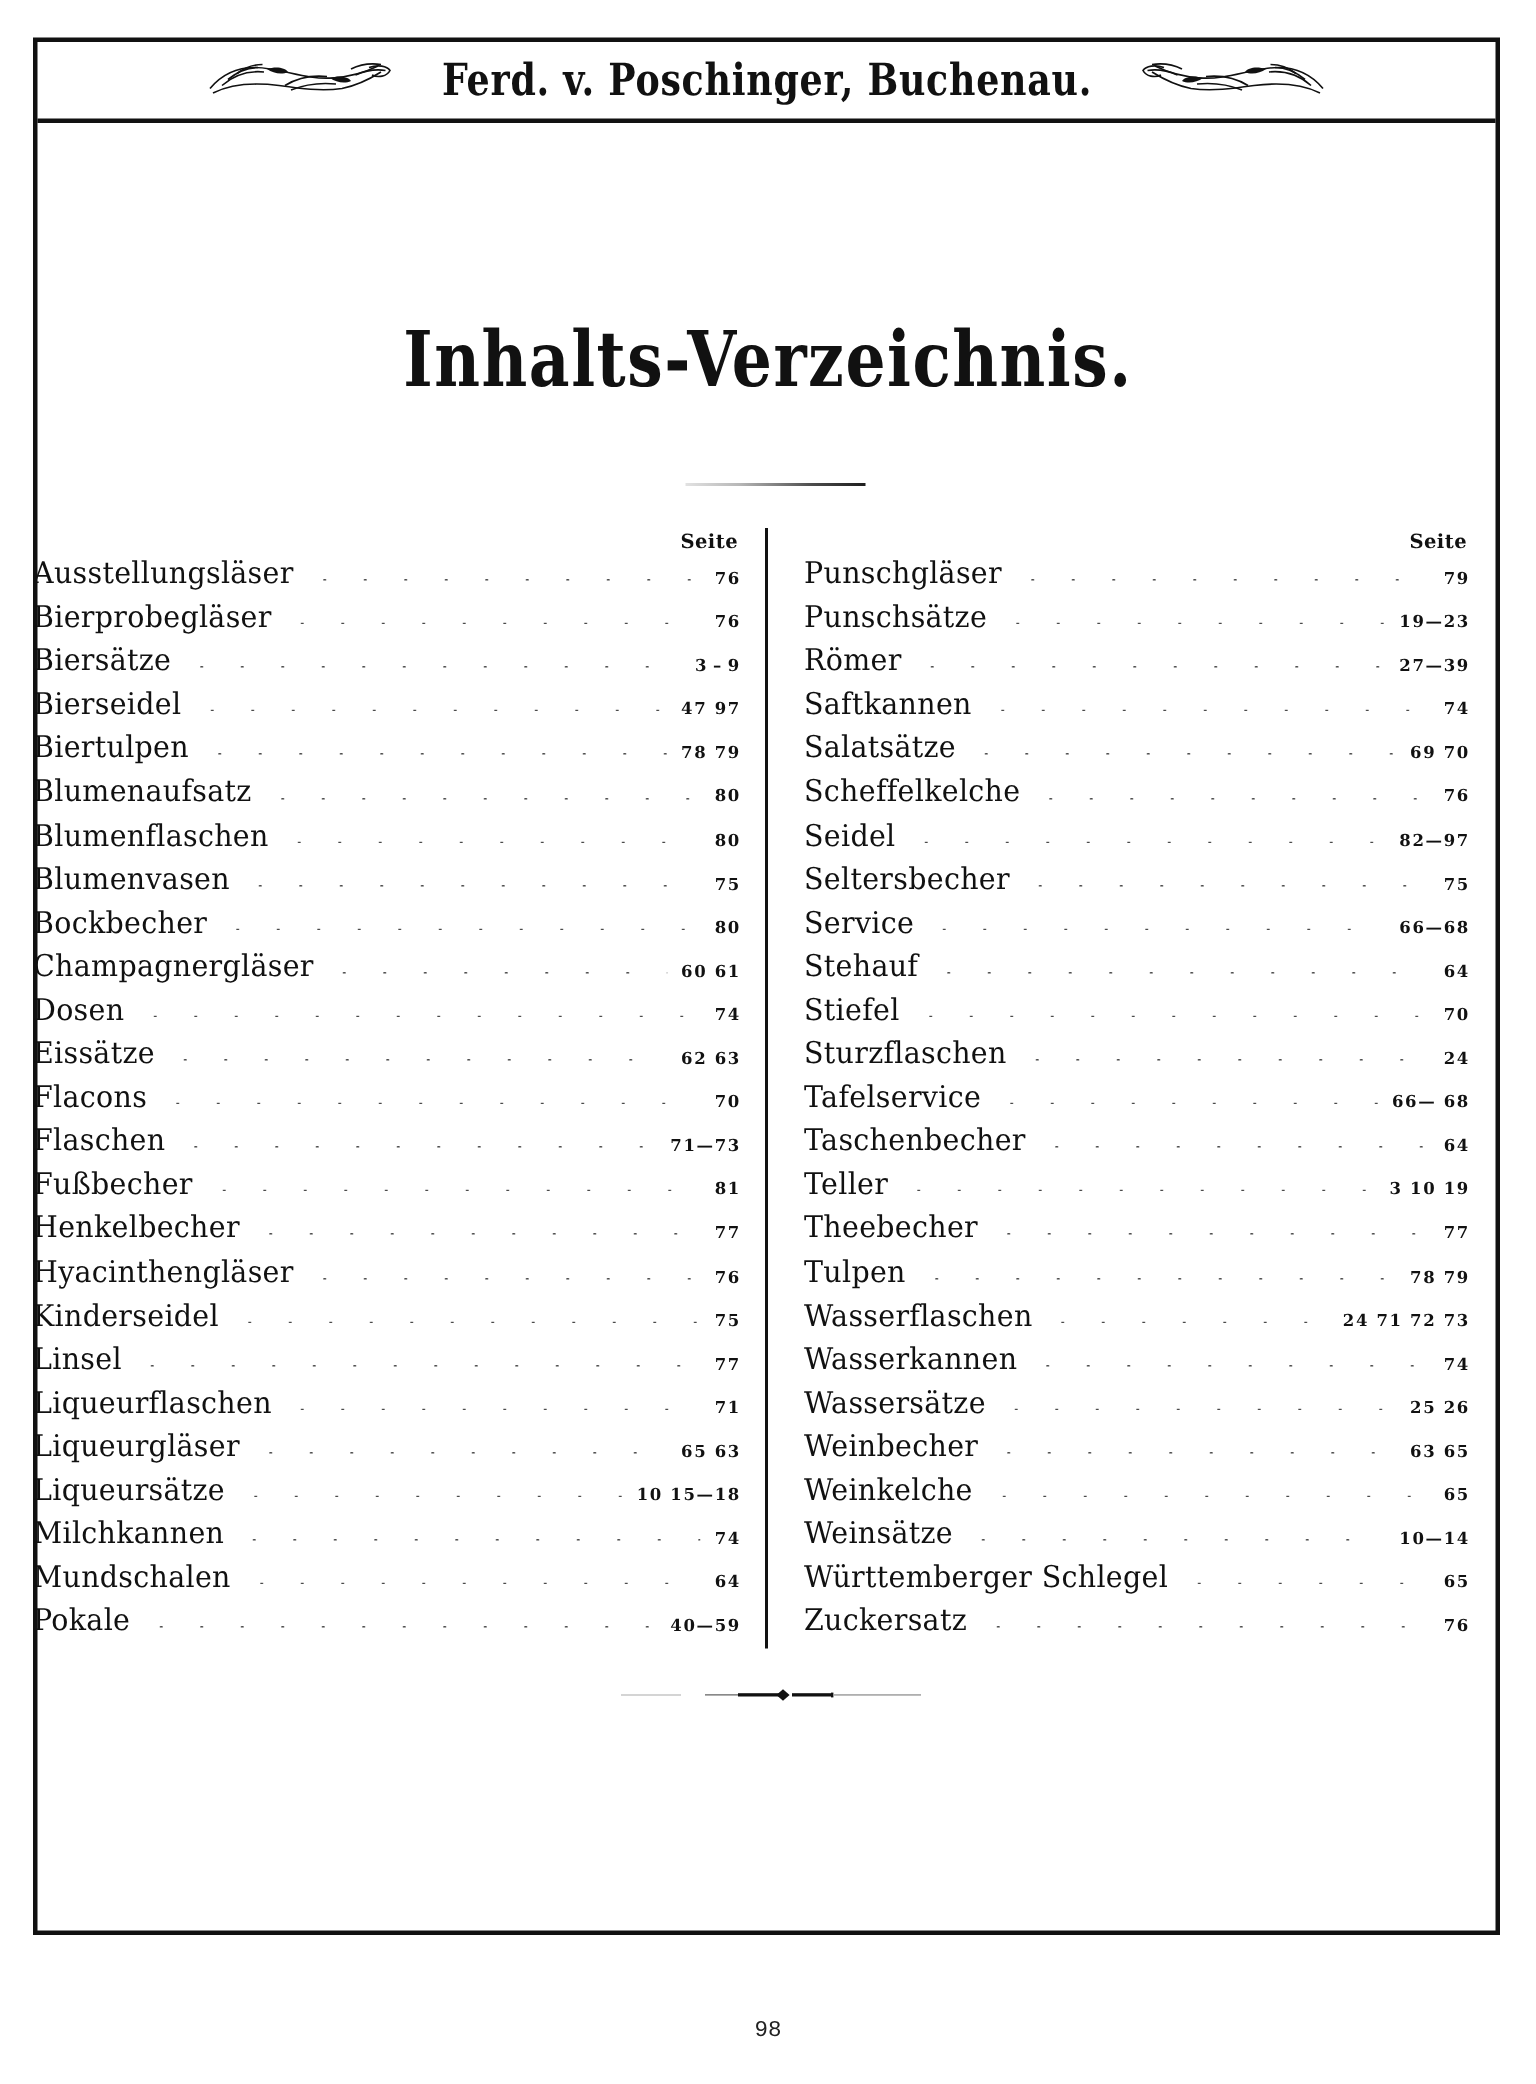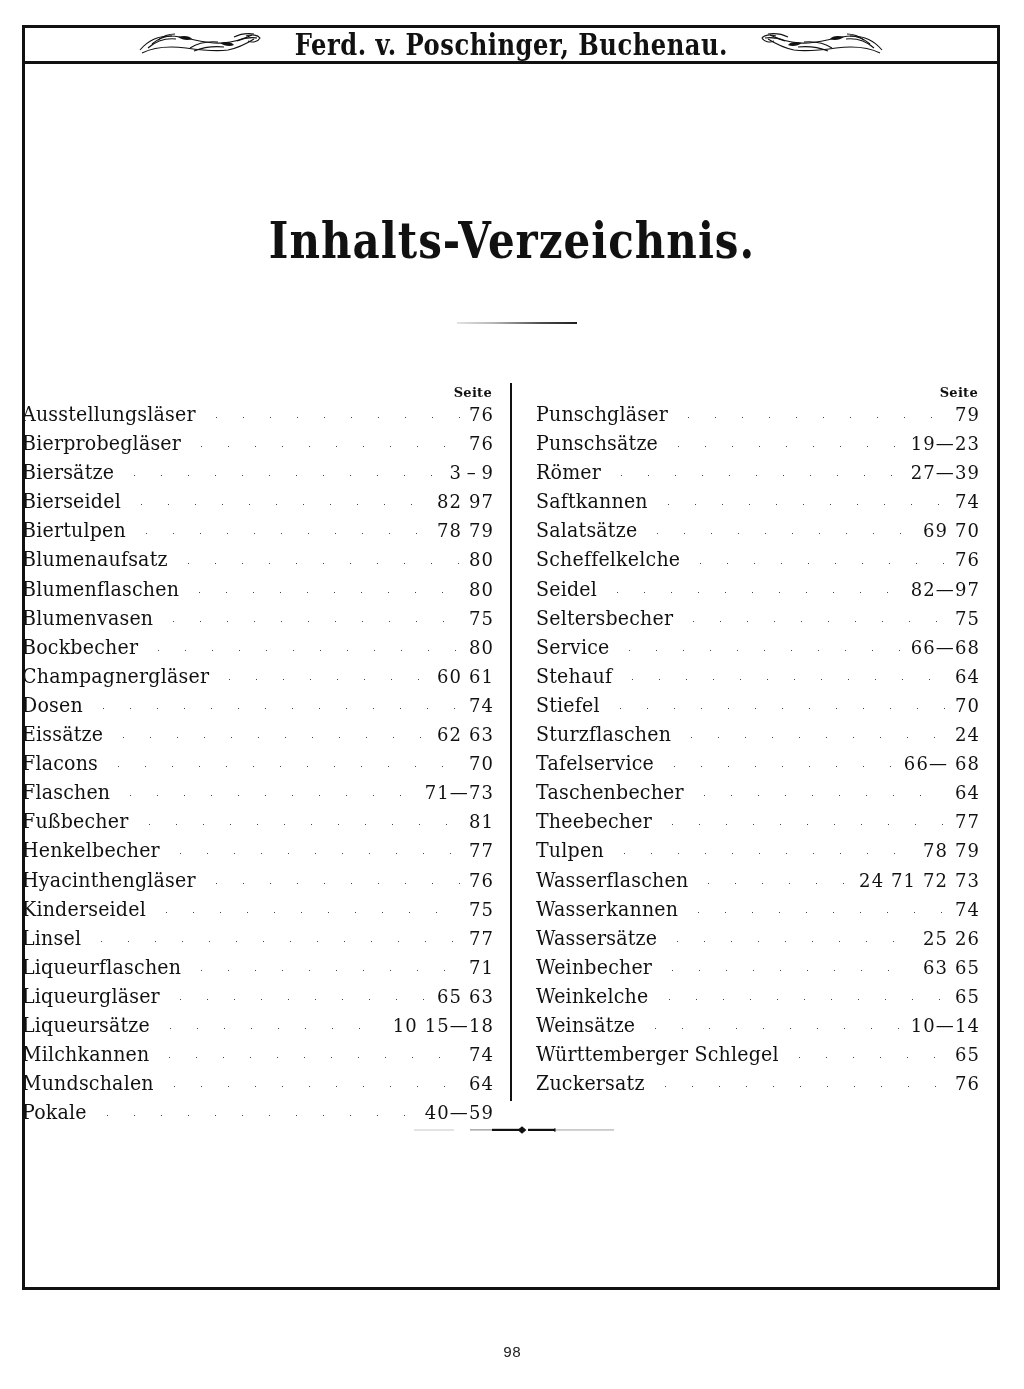--- a/index.html
+++ b/index.html
@@ -26,21 +26,21 @@
     border: 3px solid #111111;
     box-sizing: border-box;
   }
 
   
   #header-band {
     position: absolute;
     left: 0;
     top: 0;
     width: 100%;
-    height: 36px;
+    height: 54px;
     border-bottom: 3px solid #111111;
     box-sizing: border-box;
     display: flex;
     align-items: center;
     justify-content: center;
     gap: 26px;
   }
   .flourish {
     display: block;
     width: 128px;
@@ -87,21 +87,20 @@
   }
 
   
   #index-columns {
     position: absolute;
     left: 22px;
     top: 352px;
     width: 958px;
     display: flex;
     align-items: flex-start;
-    margin-top: 31px;
   }
   .index-col {
     flex: 0 0 auto;
     box-sizing: border-box;
   }
   .index-col.left  { width: 488px; padding-right: 16px; }
   .index-col.right { width: 470px; padding-left: 24px; border-left: 2px solid #111111; }
 
   .seite-head {
     font-family: "DejaVu Serif", "Liberation Serif", serif;
@@ -146,22 +145,22 @@
     left: 0;
     right: 0;
     top: 0;
     height: 2px;
     background-image: radial-gradient(circle, rgba(17,17,17,0.78) 0.9px, rgba(0,0,0,0) 1.1px);
     background-size: 27px 2px;
     background-repeat: repeat-x;
   }
   .toc-pages {
     font-family: "DejaVu Serif", "Liberation Serif", serif;
-    font-size: 18px;
-    font-weight: normal;
+    font-size: 11px;
+    font-weight: bold;
     flex: 0 0 auto;
     letter-spacing: 1.1px;
     padding-left: 4px;
   }
 
   
   #bottom-ornament {
     position: absolute;
     left: 50%;
     top: 1124px;
@@ -246,21 +245,21 @@
           <span class="toc-pages">76</span>
         </div>
         <div class="toc-row">
           <span class="toc-label">Biersätze</span>
           <span class="toc-leader"></span>
           <span class="toc-pages">3 – 9</span>
         </div>
         <div class="toc-row">
           <span class="toc-label">Bierseidel</span>
           <span class="toc-leader"></span>
-          <span class="toc-pages">82  97</span>
+          <span class="toc-pages">47  97</span>
         </div>
         <div class="toc-row">
           <span class="toc-label">Biertulpen</span>
           <span class="toc-leader"></span>
           <span class="toc-pages">78  79</span>
         </div>
         <div class="toc-row">
           <span class="toc-label">Blumenaufsatz</span>
           <span class="toc-leader"></span>
           <span class="toc-pages">80</span>
@@ -428,20 +427,25 @@
         </div>
         <div class="toc-row">
           <span class="toc-label">Tafelservice</span>
           <span class="toc-leader"></span>
           <span class="toc-pages">66— 68</span>
         </div>
         <div class="toc-row">
           <span class="toc-label">Taschenbecher</span>
           <span class="toc-leader"></span>
           <span class="toc-pages">64</span>
+        </div>
+        <div class="toc-row">
+          <span class="toc-label">Teller</span>
+          <span class="toc-leader"></span>
+          <span class="toc-pages">3  10  19</span>
         </div>
         <div class="toc-row">
           <span class="toc-label">Theebecher</span>
           <span class="toc-leader"></span>
           <span class="toc-pages">77</span>
         </div>
         <div class="toc-row">
           <span class="toc-label">Tulpen</span>
           <span class="toc-leader"></span>
           <span class="toc-pages">78  79</span>

